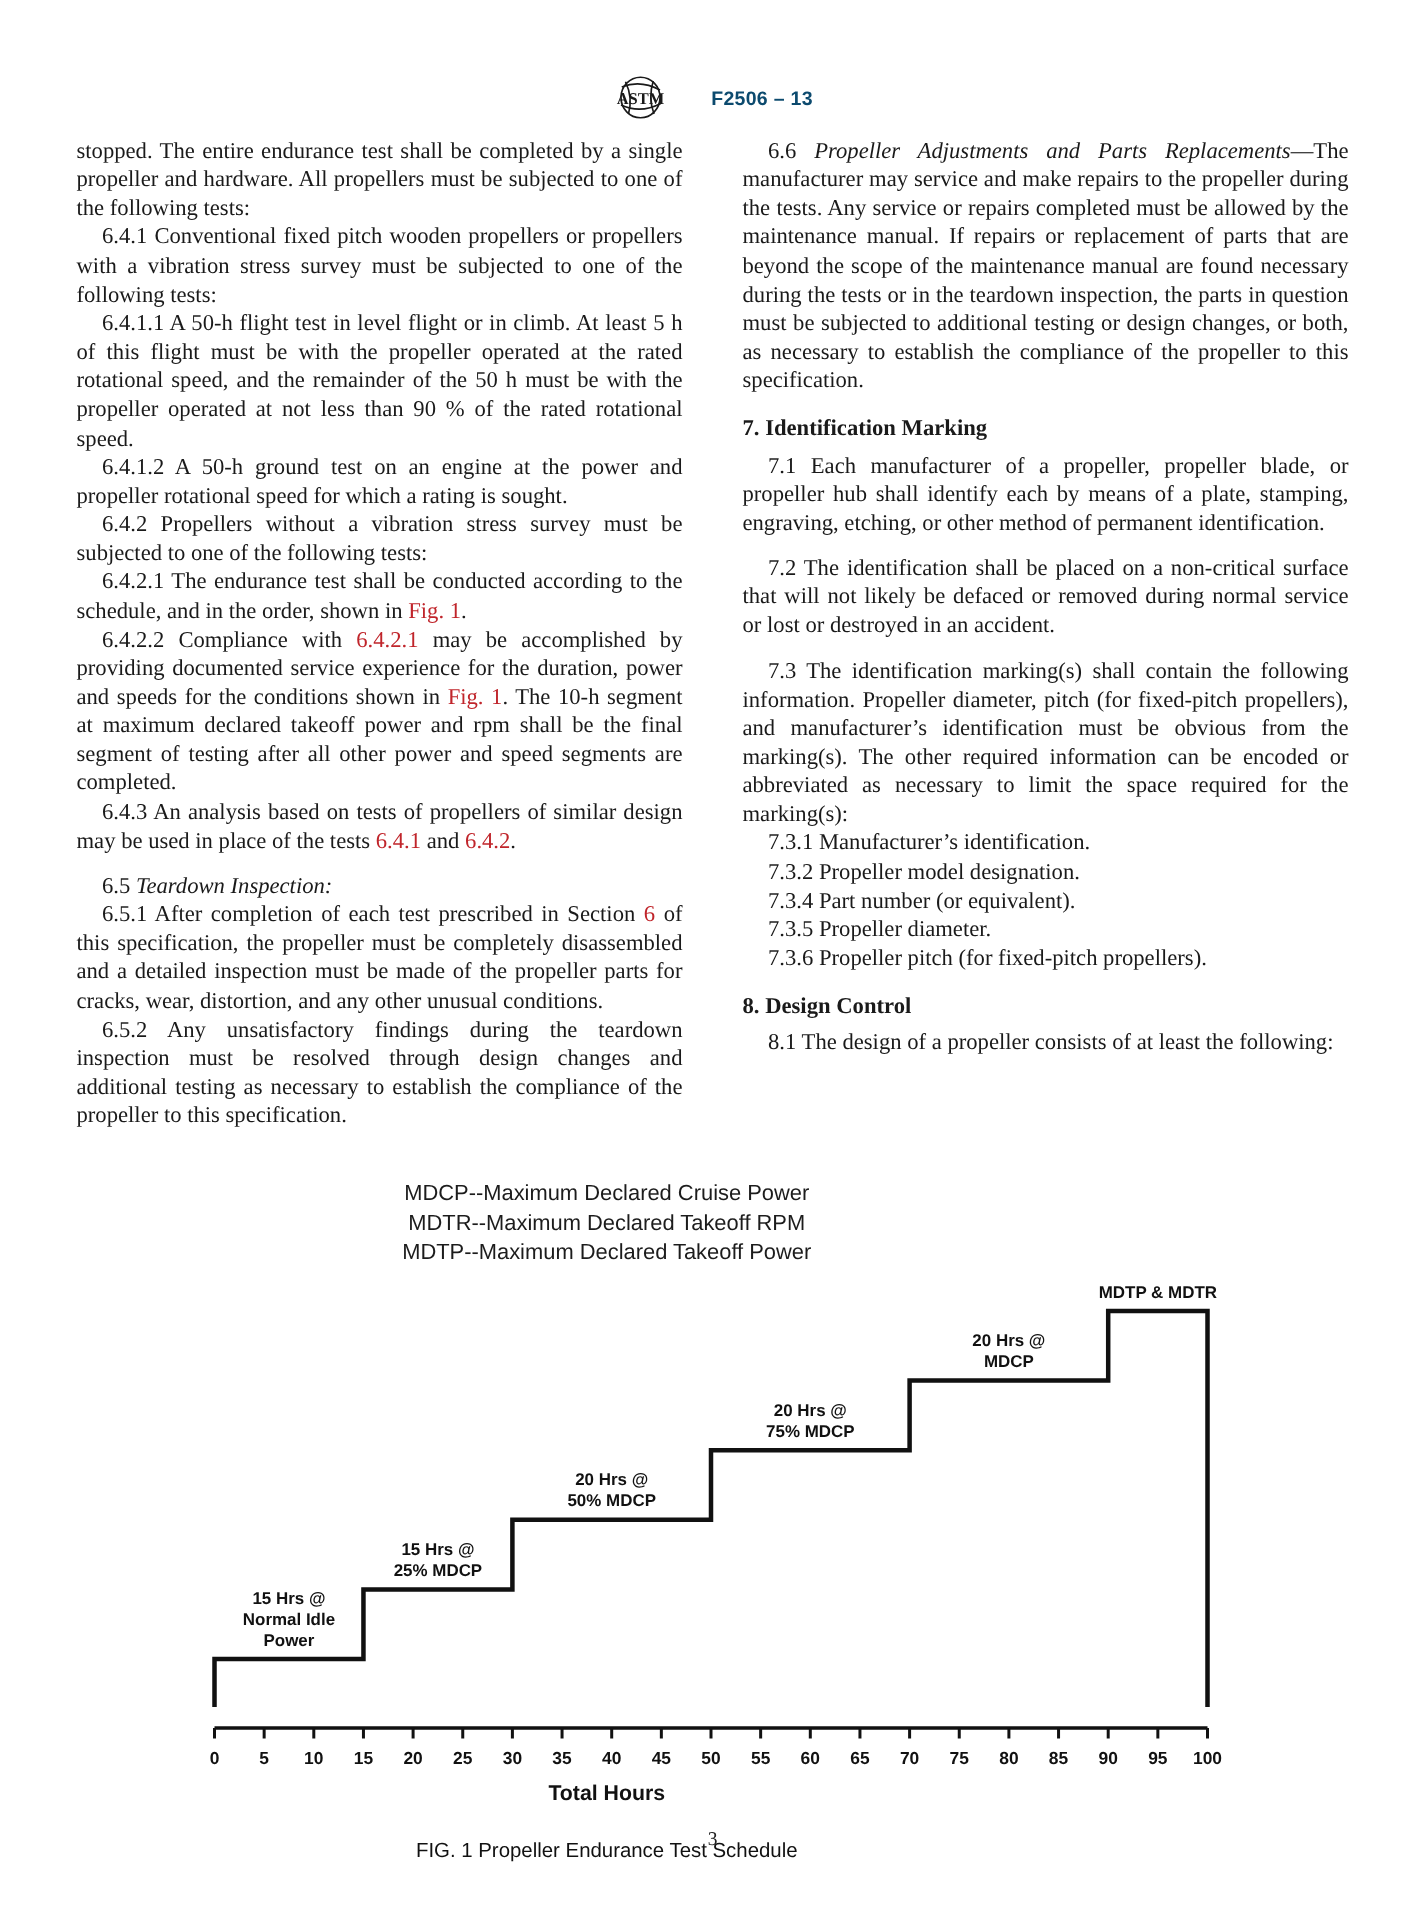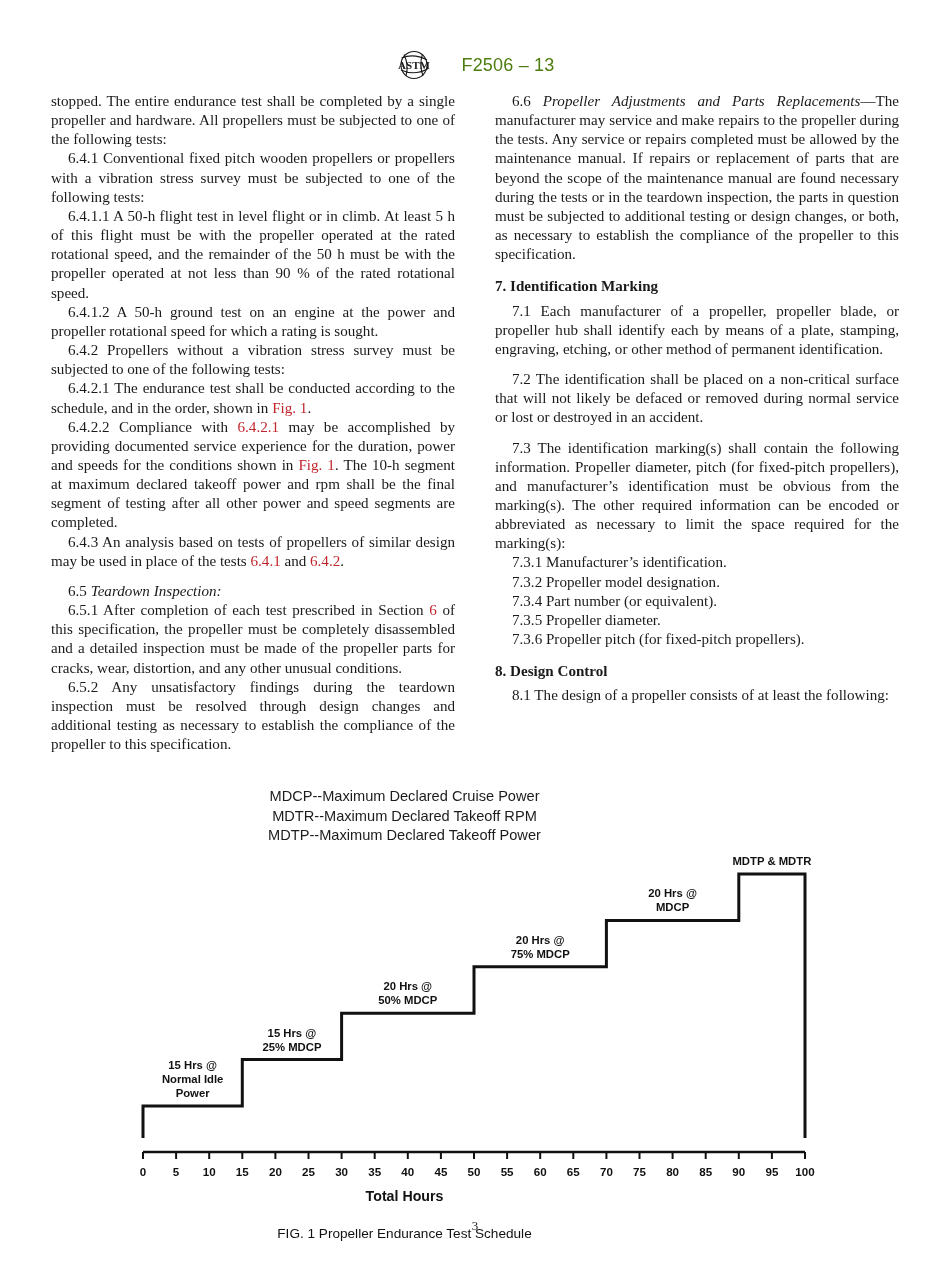--- a/index.html
+++ b/index.html
@@ -25,24 +25,24 @@
     padding-top: 48px;
     height: 34px;
   }
   .astm-logo {
     width: 38px;
     height: 30px;
     display: block;
   }
   .doc-designation {
     font-family: "Liberation Sans", sans-serif;
-    font-weight: normal;
-    font-size: 18px;
+    font-weight: bold;
+    font-size: 13px;
     letter-spacing: 0.2px;
-    color: #4d7c0f;
+    color: #0c4a6e;
   }
 
   
   .columns {
     position: absolute;
     top: 92px;
     left: 51px;
     width: 848px;
     display: flex;
     gap: 40px;

